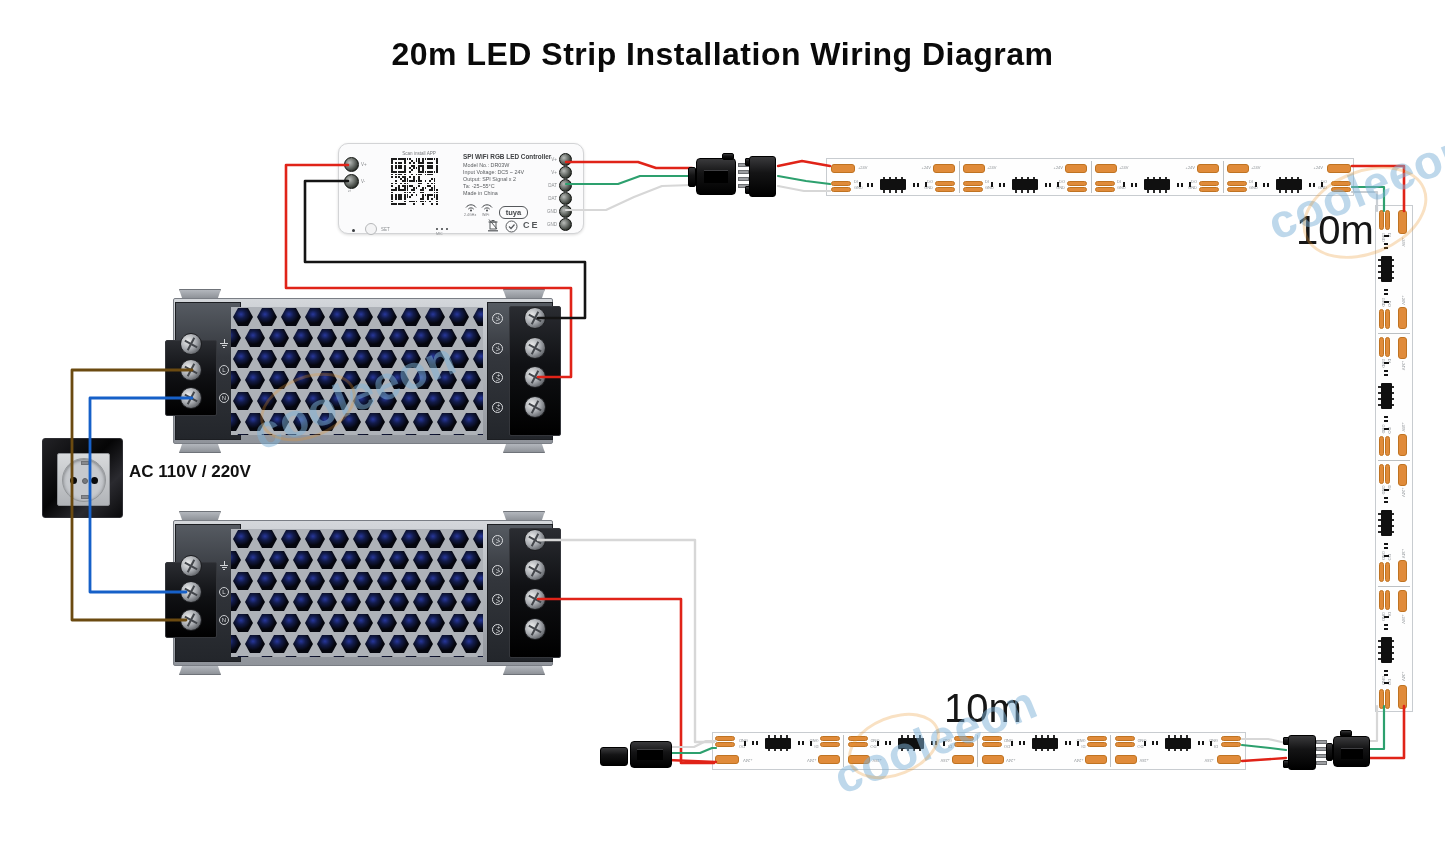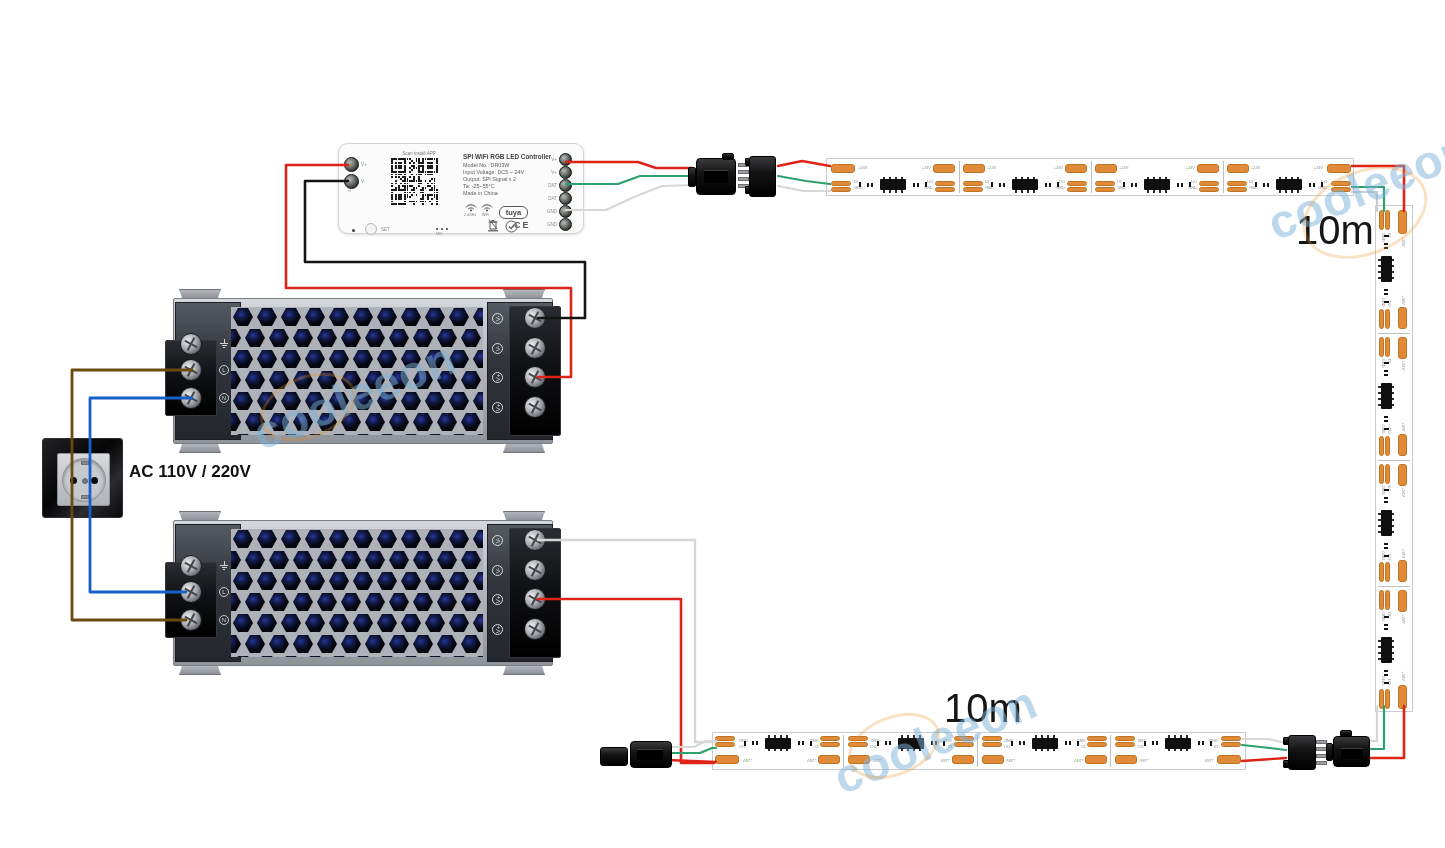--- a/index.html
+++ b/index.html
@@ -92,20 +92,21 @@
   .cpin{background:#9c9ea1;border:1px solid #6b6d70;}
   .cslot{background:#000;border-top:1px solid #3f3f42;}
   .wifi-ic{position:absolute;}
   .wifi-lab{position:absolute;font-size:3.6px;color:#77797c;}
 </style>
 </head>
 <body>
 
 <div id="canvas">
 
+  <div class="title">20m LED Strip Installation Wiring Diagram</div>
 
   <svg id="wires" width="1445" height="848">
       <polyline points="348,165 286,165 286,288 571,288 571,377 538,377" fill="none" stroke="#e02318" stroke-width="2.6" stroke-linejoin="round" stroke-linecap="round"></polyline>
       <polyline points="348,181 305,181 305,262 585,262 585,318 538,318" fill="none" stroke="#141414" stroke-width="2.6" stroke-linejoin="round" stroke-linecap="round"></polyline>
       <polyline points="192,370 72,370 72,620 186,620" fill="none" stroke="#6b4a10" stroke-width="2.8" stroke-linejoin="round" stroke-linecap="round"></polyline>
       <polyline points="192,398 90,398 90,592 186,592" fill="none" stroke="#1660c8" stroke-width="2.8" stroke-linejoin="round" stroke-linecap="round"></polyline>
       <polyline points="538,540 695,540 695,742 714,742" fill="none" stroke="#d7d7d7" stroke-width="2.4" stroke-linejoin="round" stroke-linecap="round"></polyline>
       <polyline points="538,599 681,599 681,763 714,763" fill="none" stroke="#e02318" stroke-width="2.6" stroke-linejoin="round" stroke-linecap="round"></polyline>
       <polyline points="566,162 638,162 656,168 692,168" fill="none" stroke="#e02318" stroke-width="2.4" stroke-linejoin="round" stroke-linecap="round"></polyline>
       <polyline points="566,184 618,184 640,176 692,176" fill="none" stroke="#2da06e" stroke-width="2.2" stroke-linejoin="round" stroke-linecap="round"></polyline>
@@ -511,21 +512,21 @@
       <rect x="3" y="4" width="6" height="7" fill="none" stroke="#55585b" stroke-width="1"></rect>
       <line x1="1.5" y1="4" x2="10.5" y2="4" stroke="#55585b" stroke-width="1"></line>
       <line x1="4.5" y1="2.5" x2="7.5" y2="2.5" stroke="#55585b" stroke-width="1"></line>
       <line x1="1" y1="12.8" x2="11" y2="12.8" stroke="#55585b" stroke-width="1.2"></line>
       <line x1="2" y1="1.5" x2="10" y2="11" stroke="#55585b" stroke-width="1"></line>
       </svg>
     <svg class="wifi-ic" style="left:166px;top:76px;" width="13" height="13">
       <circle cx="6.5" cy="6.5" r="5.5" fill="none" stroke="#55585b" stroke-width="1"></circle>
       <polyline points="4,6.5 6,8.5 9.5,4.5" fill="none" stroke="#55585b" stroke-width="1.2"></polyline>
       </svg>
-    <div class="cert" style="left:175px;top:76px;letter-spacing:2px;">CE</div>
+    <div class="cert" style="left:184px;top:76px;letter-spacing:2px;">CE</div>
     <div style="position:absolute;left:13px;top:85px;width:3px;height:3px;border-radius:50%;background:#3a3d40;"></div>
     <div class="set-btn"></div>
     <div class="ctl-lab" style="left:42px;top:83px;">SET</div>
     <div class="mic-dots">
       <i style="left:97px;top:84px;"></i>
         <i style="left:102px;top:84px;"></i>
         <i style="left:107px;top:84px;"></i>
     </div>
     <div class="ctl-lab" style="left:97px;top:88px;font-size:3.6px;">MIC</div>
     <div class="dc-side">5-24V</div>

